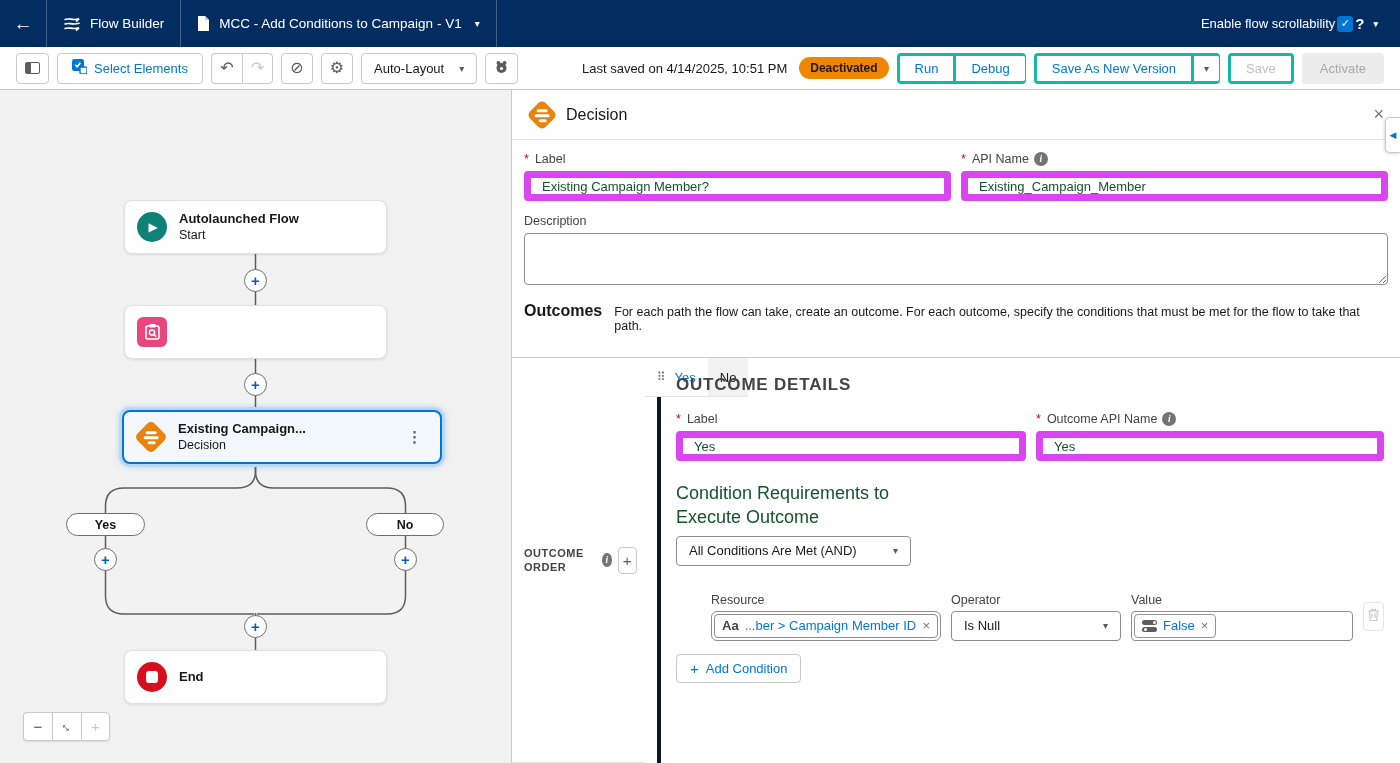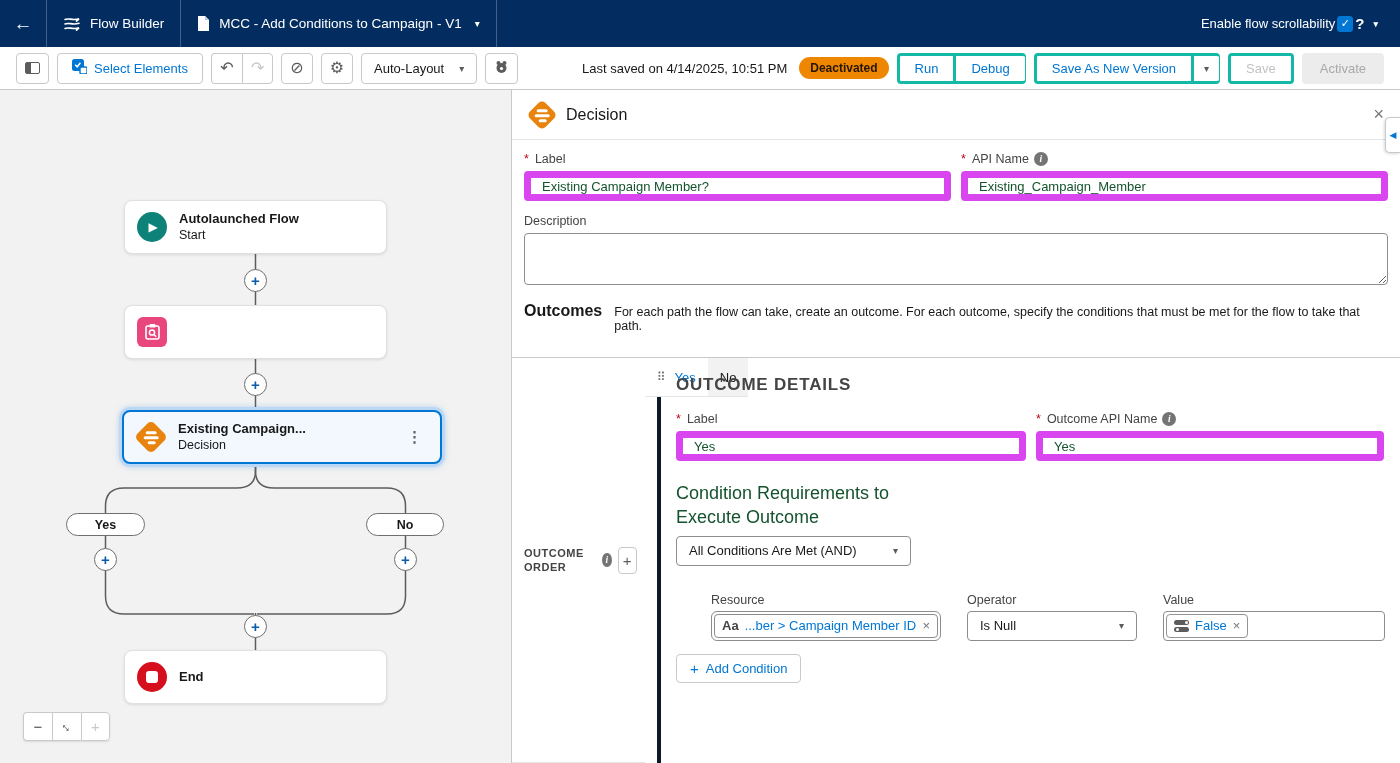--- a/index.html
+++ b/index.html
@@ -100,21 +100,21 @@
   .order-item.alt { background:#f3f2f2; }
   .drag-handle { color:#706e6b; font-size:12px; cursor:grab; }
   .details-col { flex:1; padding:17px 16px 0 15px; overflow:hidden; }
   .details-title { font-size:17px; font-weight:bold; letter-spacing:.8px; color:#444; margin-bottom:17px; }
   .details-fields { display:flex; gap:10px; }
   .details-fields .f1 { width:350px; }
   .details-fields .f2 { width:348px; }
   .condreq-label { font-size:18px; color:#14532d; margin-top:20px; width:250px; line-height:1.35; }
   .select-box { margin-top:6px; width:235px; height:30px; border:1px solid #8d8d8d; border-radius:4px; display:flex; align-items:center; justify-content:space-between; padding:4px 12px; font-size:13px; color:#181818; cursor:pointer; background:#fff; }
   .select-box .dropdown-caret { margin-left:0; }
-  .condition-row { margin-top:27px; margin-left:35px; display:flex; gap:26px; align-items:flex-end; }
+  .condition-row { margin-top:27px; margin-left:35px; display:flex; gap:10px; align-items:center; }
   .cond-field .field-label { margin-bottom:4px; }
   .resource-box { width:230px; height:30px; border:1px solid #8d8d8d; border-radius:6px; padding:2px; display:flex; align-items:center; background:#fff; }
   .resource-pill { height:24px; border:1px solid #8d8d8d; border-radius:4px; display:flex; align-items:center; gap:6px; padding:0 7px; width:100%; }
   .aa-glyph { font-size:13px; font-weight:bold; color:#444; }
   .pill-text { font-size:13px; color:#0176d3; white-space:nowrap; overflow:hidden; }
   .pill-x { color:#747474; font-size:13px; cursor:pointer; margin-left:auto; }
   .operator-box { width:170px; }
   .value-box { width:222px; height:30px; border:1px solid #8d8d8d; border-radius:4px; padding:2px; display:flex; align-items:center; background:#fff; }
   .value-pill { height:24px; border:1px solid #949494; border-radius:4px; display:flex; align-items:center; gap:6px; padding:0 7px; }
   .toggle-glyph { display:flex; flex-direction:column; gap:2px; }

